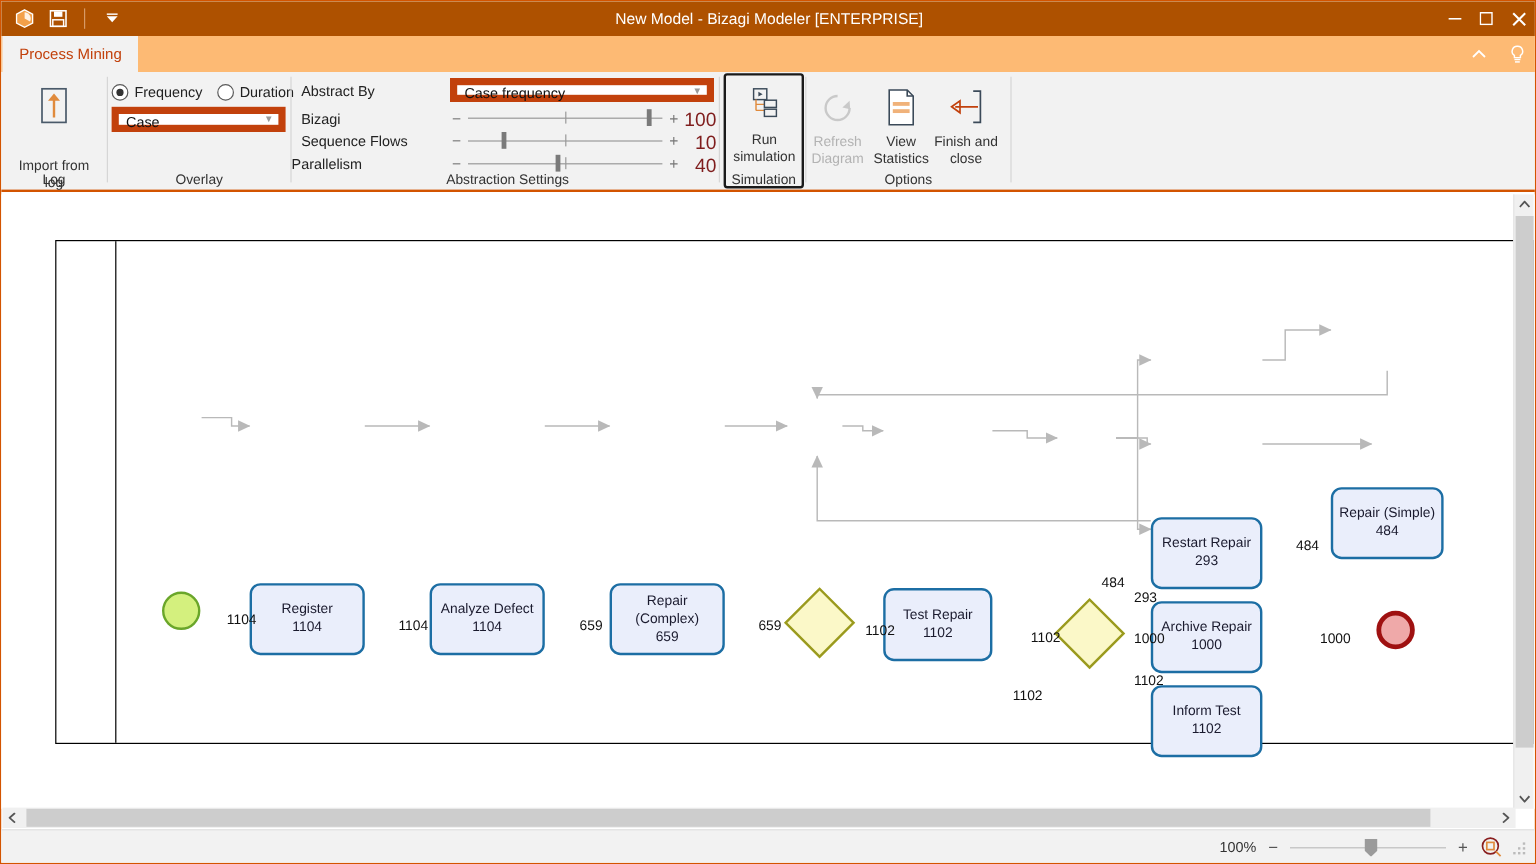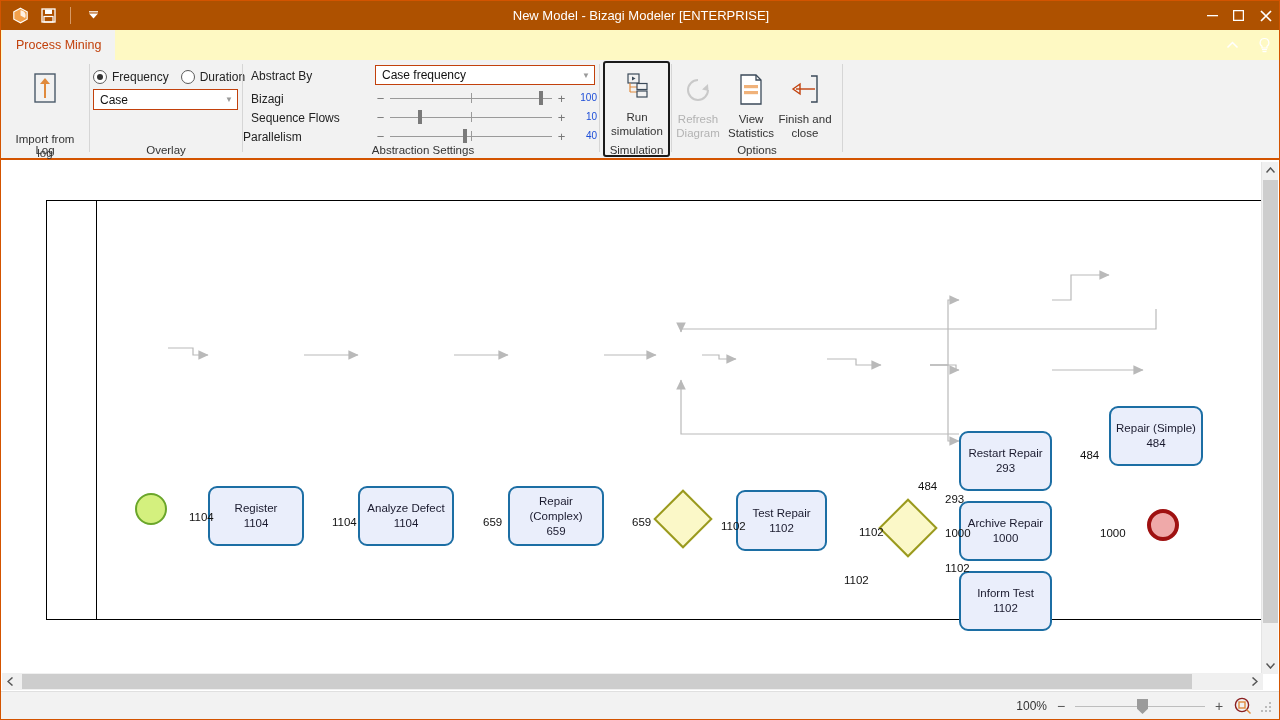--- a/index.html
+++ b/index.html
@@ -44,21 +44,21 @@
   .tb-btn {
     width: 26px; height: 29px;
     display: flex; align-items: center; justify-content: center;
     color: #ffffff; font-size: 13px;
   }
   .tb-btn.close { width: 30px; }
 
   
   .tabstrip {
     position: absolute; left: 0; top: 29px; width: 1280px; height: 30px;
-    background: #fef9c3;
+    background: #fdba74;
   }
   .tab-active {
     position: absolute; left: 1px; top: 0; height: 30px;
     padding: 0 14px;
     background: #f2f2f2;
     color: #c2410c; font-size: 12.5px;
     display: flex; align-items: center;
   }
   .tabstrip-right {
     position: absolute; right: 4px; top: 0; height: 30px;
@@ -109,40 +109,40 @@
     width: 12px; height: 12px; border-radius: 50%;
     border: 1px solid #5a5a5a; background: #fff;
     display: inline-block; position: relative;
   }
   .rdot.on::after {
     content: ""; position: absolute; left: 3px; top: 3px;
     width: 6px; height: 6px; border-radius: 50%; background: #333;
   }
   .combo {
     position: absolute;
-    background: #ffffff; border: 1px solid #c2410c;
+    background: #ffffff; border: 6px solid #c2410c;
     font-size: 12px; color: #111;
-    display: flex; align-items: center; justify-content: space-between;
+    display: flex; justify-content: space-between;
     padding: 0 4px 0 6px;
     box-sizing: border-box;
   }
   .combo .arrow { color: #9a9a9a; font-size: 8px; }
 
   
   .ab-label { position: absolute; font-size: 12px; color: #222; }
   .slider { position: absolute; height: 16px; display: flex; align-items: center; }
   .sl-minus, .sl-plus { color: #777; font-size: 13px; width: 11px; text-align: center; }
   .sl-track {
     position: relative; height: 16px; flex: 1; margin: 0 4px;
     display: flex; align-items: center;
   }
   .sl-line { position: absolute; left: 0; right: 0; height: 1px; background: #9a9a9a; }
   .sl-mid { position: absolute; left: 50%; top: 3px; width: 1px; height: 10px; background: #9a9a9a; }
   .sl-thumb { position: absolute; top: 1px; width: 4px; height: 14px; background: #7a7a7a; }
-  .sl-val { position: absolute; font-size: 10px; color: #1d4ed8; text-align: right; width: 28px; }
+  .sl-val { position: absolute; font-size: 16px; color: #7f1d1d; text-align: right; width: 28px; }
 
   
   .hl-box {
     position: absolute;
     border: 2px solid #1a1a1a; border-radius: 3px;
     box-sizing: border-box;
   }
 
   
   .canvas-wrap {

